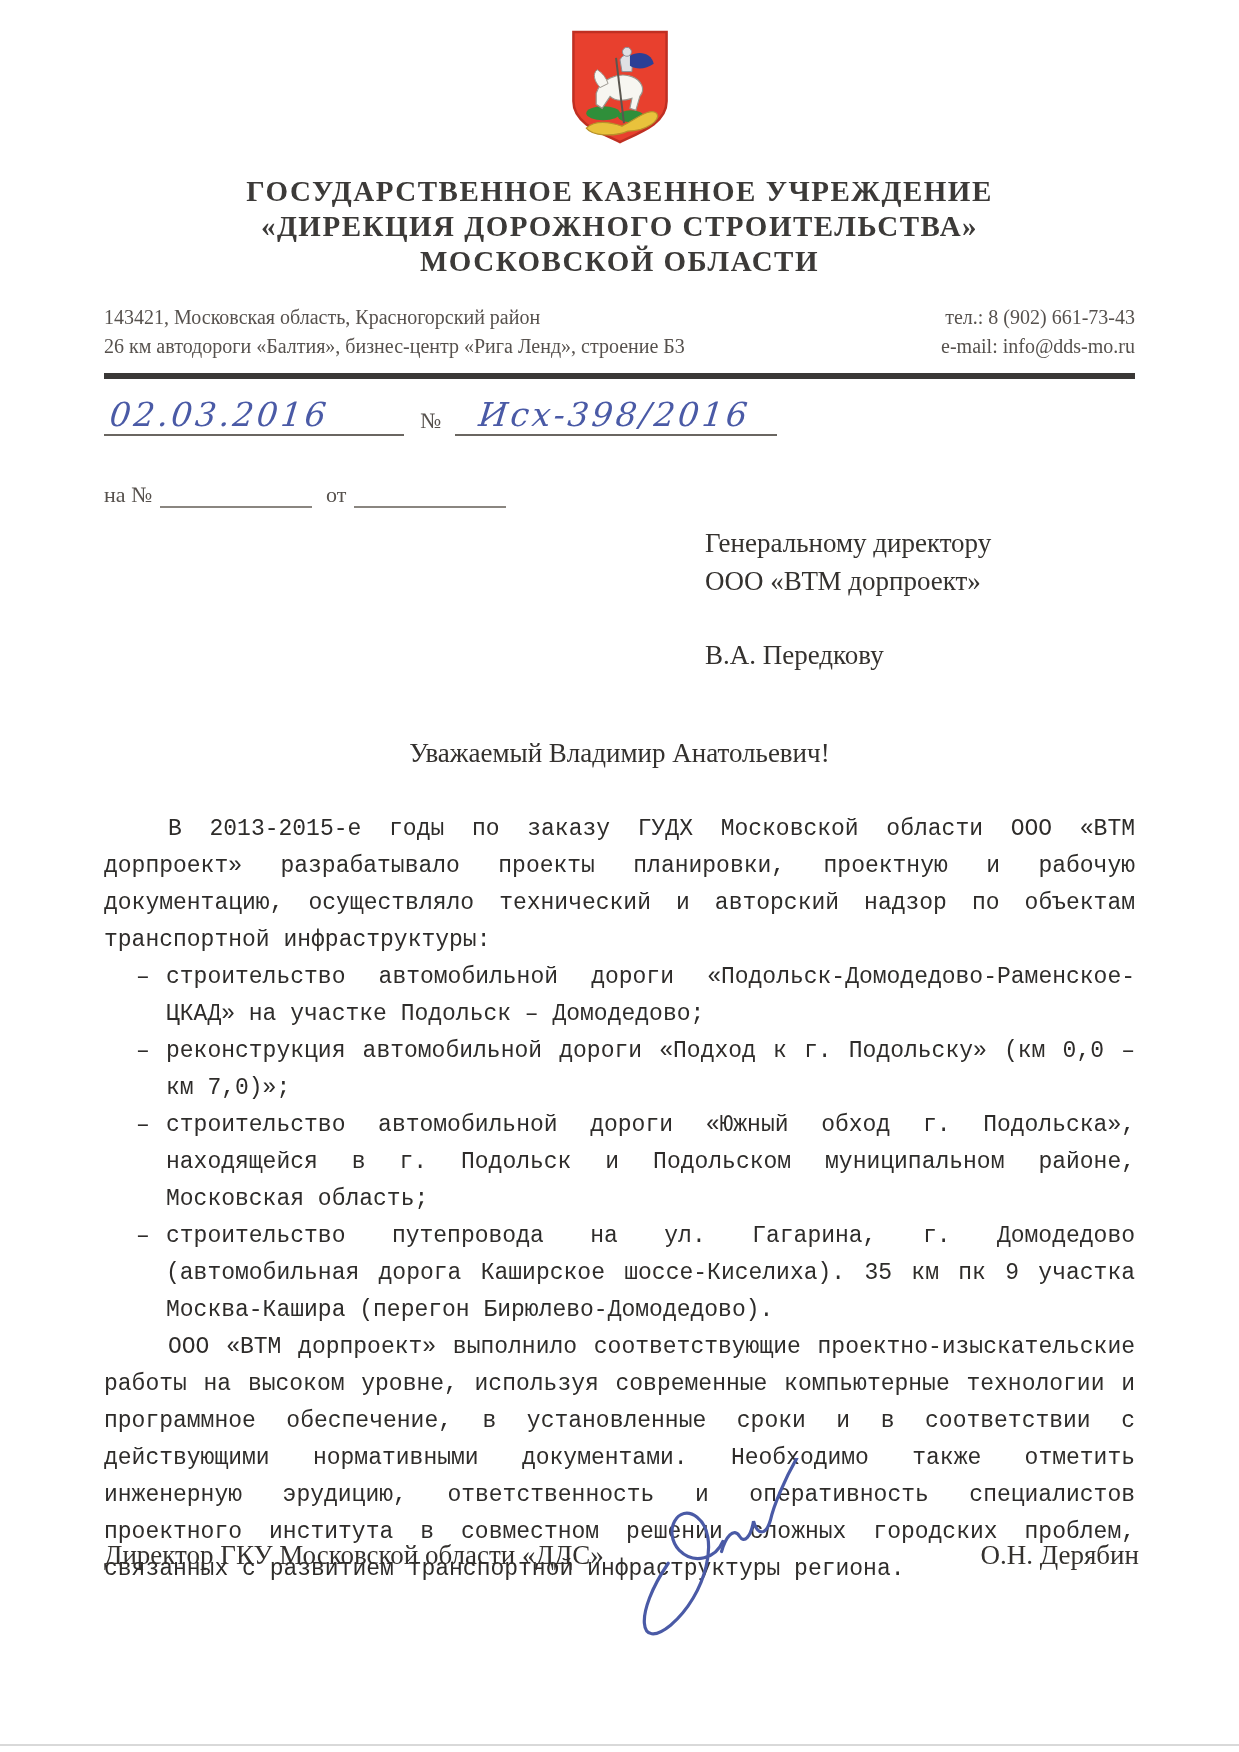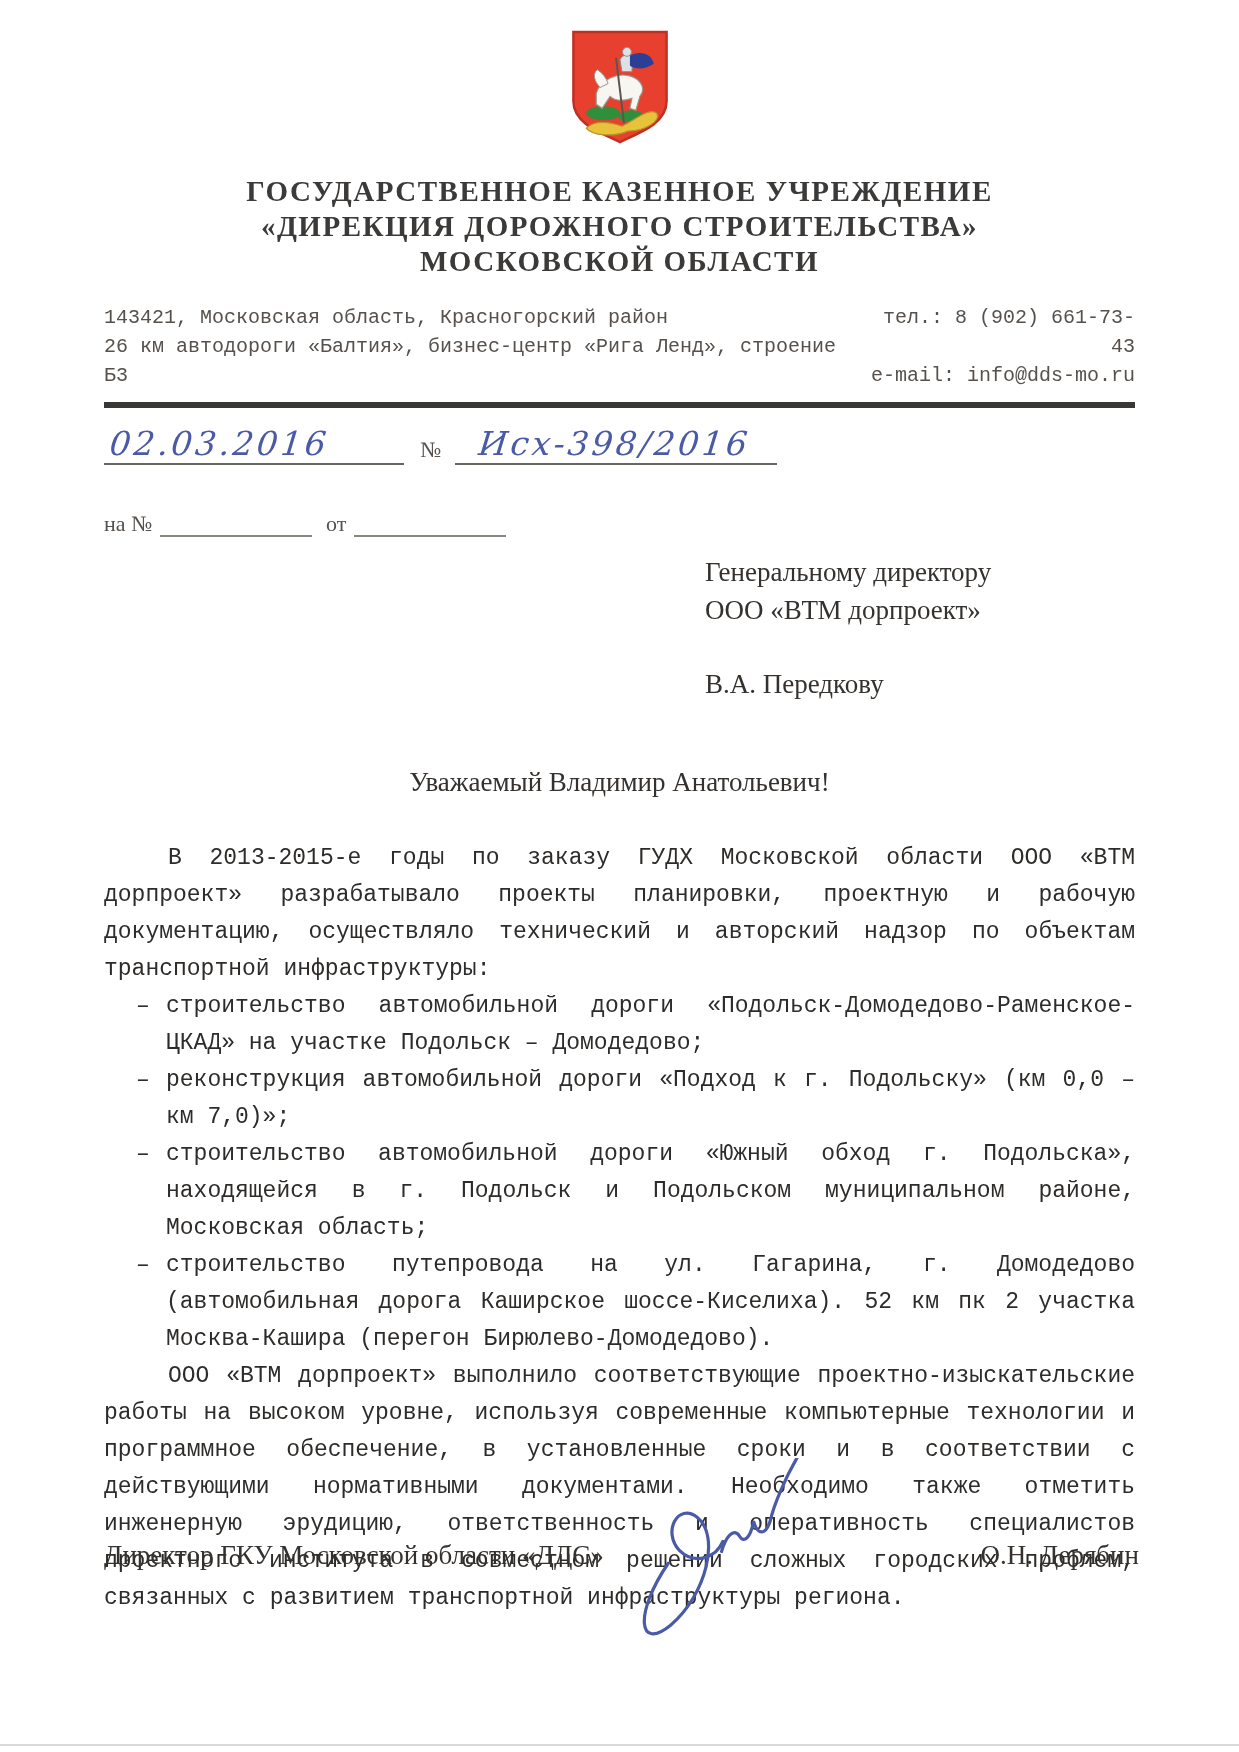--- a/index.html
+++ b/index.html
@@ -19,21 +19,20 @@
   
   .org-name { margin-top: 30px; text-align: center; font-weight: bold; color: #3c3a38; }
   .org-name div { font-size: 29px; line-height: 35px; letter-spacing: 1.5px; }
   .contacts {
     margin-top: 24px;
     display: flex;
     justify-content: space-between;
     color: #56514d;
     font-size: 20px;
     line-height: 29px;
-    font-family: Liberation Mono, monospace;
   }
   .contacts .right { text-align: right; }
   .rule {
     margin-top: 12px;
     height: 4px;
     border-top: 2px solid #3a3836;
     border-bottom: 4px solid #3a3836;
   }
   
   .ref-row {
@@ -195,21 +194,21 @@
       <div class="list-item">
         <span class="dash">–</span>
         <span class="li-text">реконструкция автомобильной дороги «Подход к г. Подольску» (км 0,0 – км 7,0)»;</span>
       </div>
       <div class="list-item">
         <span class="dash">–</span>
         <span class="li-text">строительство автомобильной дороги «Южный обход г. Подольска», находящейся в г. Подольск и Подольском муниципальном районе, Московская область;</span>
       </div>
       <div class="list-item">
         <span class="dash">–</span>
-        <span class="li-text">строительство путепровода на ул. Гагарина, г. Домодедово (автомобильная дорога Каширское шоссе-Киселиха). 52 км пк 2 участка Москва-Кашира (перегон Бирюлево-Домодедово).</span>
+        <span class="li-text">строительство путепровода на ул. Гагарина, г. Домодедово (автомобильная дорога Каширское шоссе-Киселиха). 35 км пк 9 участка Москва-Кашира (перегон Бирюлево-Домодедово).</span>
       </div>
     </div>
     <p class="para">ООО «ВТМ дорпроект» выполнило соответствующие проектно-изыскательские работы на высоком уровне, используя современные компьютерные технологии и программное обеспечение, в установленные сроки и в соответствии с действующими нормативными документами. Необходимо также отметить инженерную эрудицию, ответственность и оперативность специалистов проектного института в совместном решении сложных городских проблем, связанных с развитием транспортной инфраструктуры региона.</p>
   </div>
 
   <div class="sign-row">
     <span>Директор ГКУ Московской области «ДДС»</span>
     <span>О.Н. Дерябин</span>
   </div>
 

